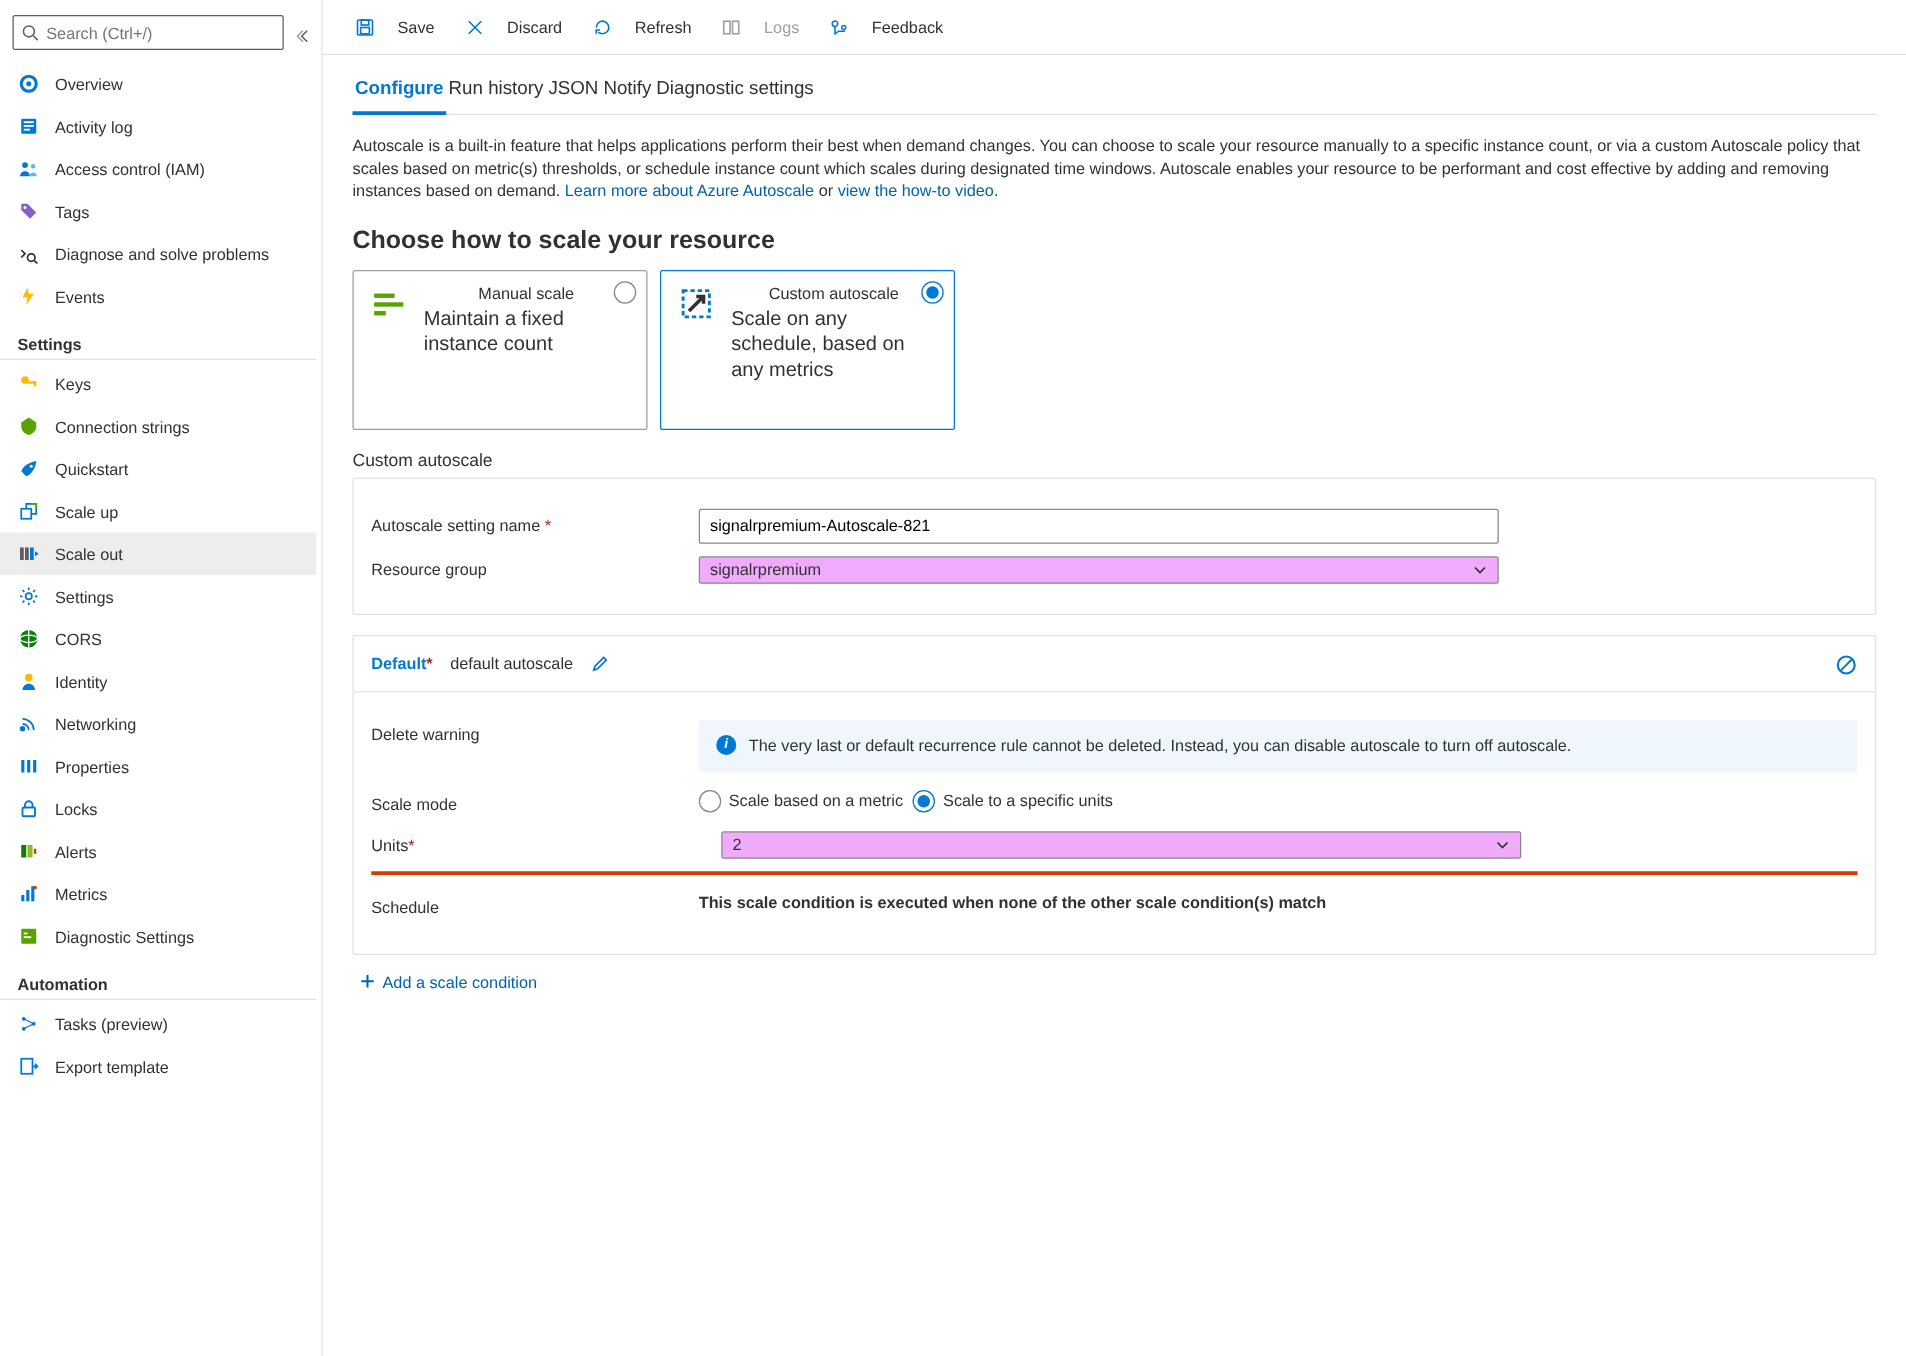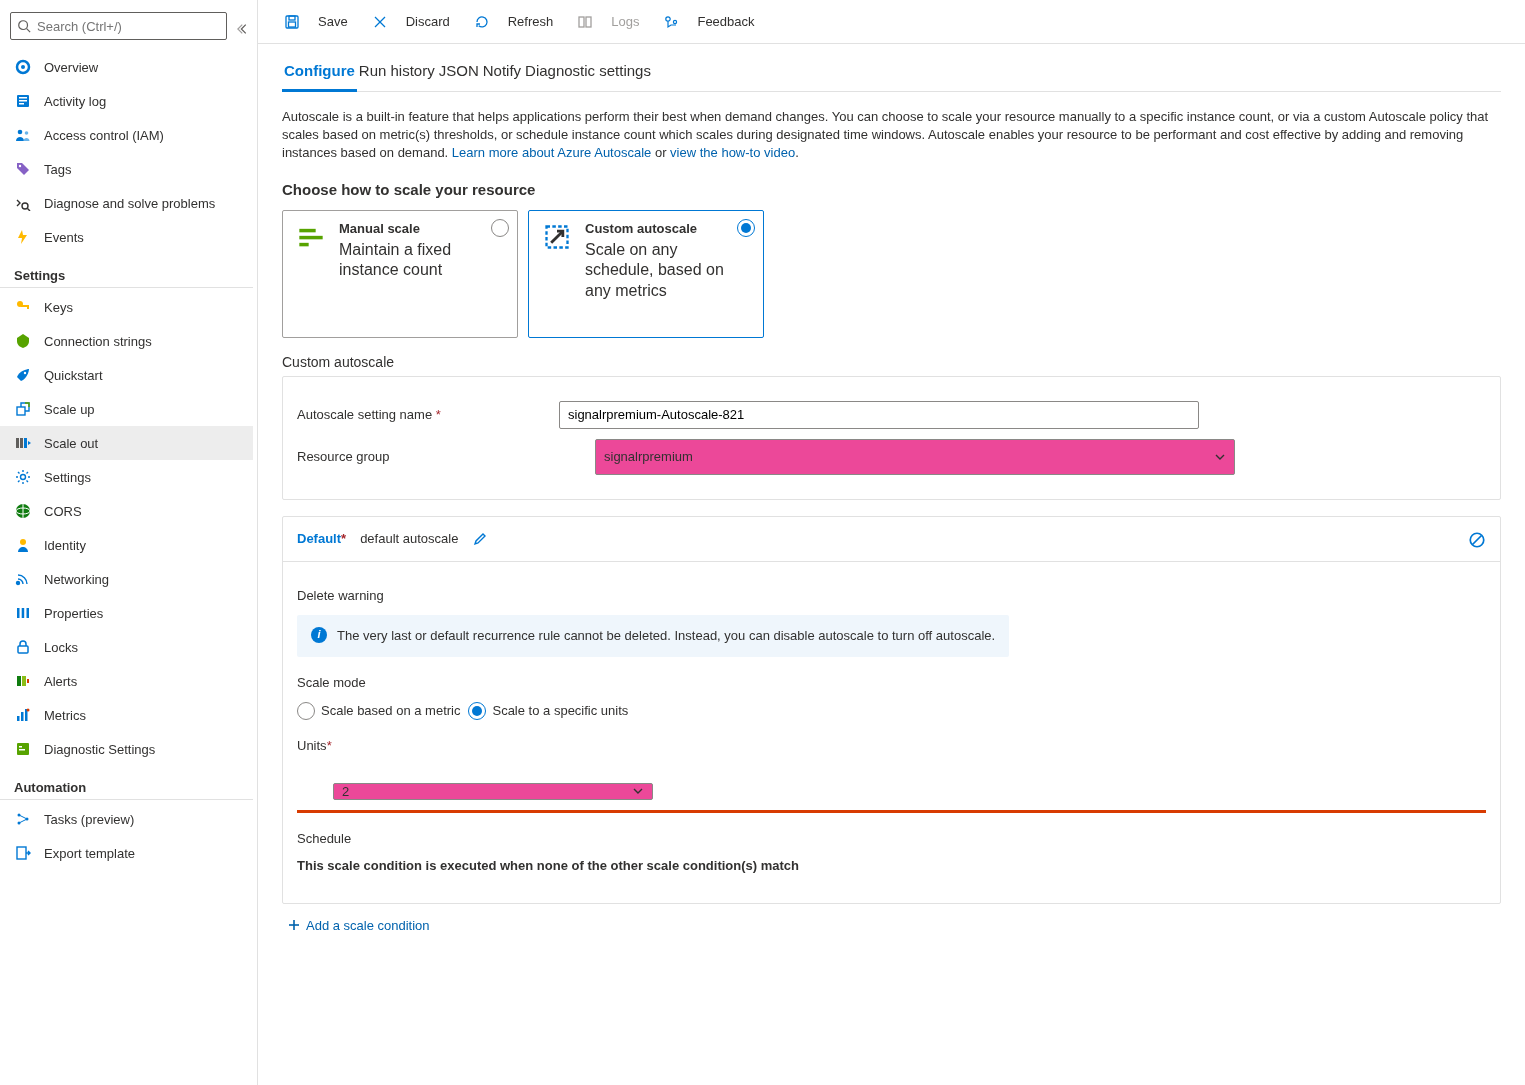--- a/index.html
+++ b/index.html
@@ -58,65 +58,65 @@
   .tabs {
     display: flex; padding: 12px 0 0 0; border-bottom: 1px solid #e1e1e1;
     margin-bottom: 16px;
   }
   .tab { padding: 6px 2px 10px 2px; cursor: pointer; color: #323130; font-size: 15px; }
   .tab.active { color: #0078d4; font-weight: 600; border-bottom: 3px solid #0078d4; margin-bottom: -1px; }
 
   .description { line-height: 1.4; margin-bottom: 18px; }
   .description a { color: #0062ad; text-decoration: none; }
 
-  .section-heading { font-weight: 600; font-size: 15px; margin: 8px 0 12px 0; }
+  .section-heading { font-weight: 600; font-size: 20px; margin: 8px 0 12px 0; }
 
   .scale-cards { display: flex; gap: 10px; margin-bottom: 16px; }
   .scale-card {
     width: 236px; min-height: 128px;
     border: 1px solid #a19f9d; border-radius: 2px;
     padding: 10px 14px; position: relative;
     cursor: pointer;
     display: flex; gap: 12px;
   }
   .scale-card.selected { border: 1.5px solid #0078d4; background: #fff; }
   .scale-card .radio {
     position: absolute; top: 8px; right: 8px;
     width: 18px; height: 18px; border: 1.5px solid #8a8886; border-radius: 50%;
     display: flex; align-items: center; justify-content: center;
   }
   .scale-card.selected .radio { border-color: #0078d4; }
   .scale-card.selected .radio::after { content:""; width: 10px; height:10px; border-radius:50%; background:#0078d4; }
   .scale-card .card-icon { width: 30px; flex-shrink: 0; padding-top: 2px; }
-  .scale-card .card-title { font-weight: 700; margin-bottom: 4px; }
+  .scale-card .card-title { font-weight: 400; margin-bottom: 4px; text-align: center; }
   .scale-card .card-desc { font-size: 16px; color: #323130; line-height: 1.3; }
 
   .sub-heading { font-size: 14px; margin: 10px 0 6px 0; }
   
 
   .form-panel { border: 1px solid #e1e1e1; border-radius: 2px; padding: 14px 14px; margin-bottom: 16px; }
   .form-row { display: flex; align-items: center; gap: 12px; margin: 10px 0; }
   .form-label { width: 250px; flex-shrink: 0; }
   .required-star { color: #a4262c; }
   .form-input { flex: 1; border: 1px solid #8a8886; border-radius: 2px; height: 28px; padding: 0 8px; font-size: 13px; max-width: 640px; }
-  .form-select { flex:1; border: 1px solid #8a8886; border-radius: 2px; height: 36px; display:flex; align-items:center; justify-content:space-between; padding:0 8px; cursor:pointer; max-width:640px; background:#ec4899;margin-left:36px;}
+  .form-select { flex:1; border: 1px solid #8a8886; border-radius: 2px; height: 22px; display:flex; align-items:center; justify-content:space-between; padding:0 8px; cursor:pointer; max-width:640px; background:#f0abfc;}
   .form-select.wide { max-width: 640px; }
 
   .condition-panel { border: 1px solid #e1e1e1; border-radius: 2px; }
   .condition-header {
     display:flex; align-items:center; gap: 14px;
     padding: 14px 14px; position: relative;
   }
   .condition-title { color: #0078d4; font-weight: 600; }
   .condition-title .required-star { color: #a4262c; font-weight:600; }
   .condition-name { }
   .pencil-icon { color:#0078d4; cursor:pointer; }
   .condition-delete { position:absolute; right:14px; top:14px; color:#0078d4; cursor:pointer;}
   .condition-body { border-top: 1px solid #e1e1e1; padding: 8px 14px 16px 14px; }
-  .cb-row { display:flex; align-items:flex-start; gap: 12px; margin: 14px 0; flex-direction: column; }
+  .cb-row { display:flex; align-items:flex-start; gap: 12px; margin: 14px 0; }
   .cb-label { width: 250px; flex-shrink: 0; padding-top: 4px; }
   .info-callout {
     flex:1; background:#eff6fc; border-radius:2px; padding:12px 14px;
     display:flex; gap:10px; align-items:flex-start; line-height:1.4;
   }
   .info-icon { width:16px;height:16px;border-radius:50%;background:#0078d4;color:#fff;display:flex;align-items:center;justify-content:center;font-weight:700;font-size:11px;flex-shrink:0; font-style: italic;}
   .radio-group { display:flex; align-items:center; gap:8px; }
   .radio-opt { display:flex; align-items:center; gap:6px; cursor:pointer; }
   .radio-circle { width:18px;height:18px;border:1.5px solid #8a8886;border-radius:50%;display:flex;align-items:center;justify-content:center; }
   .radio-circle.sel { border-color:#0078d4; }

